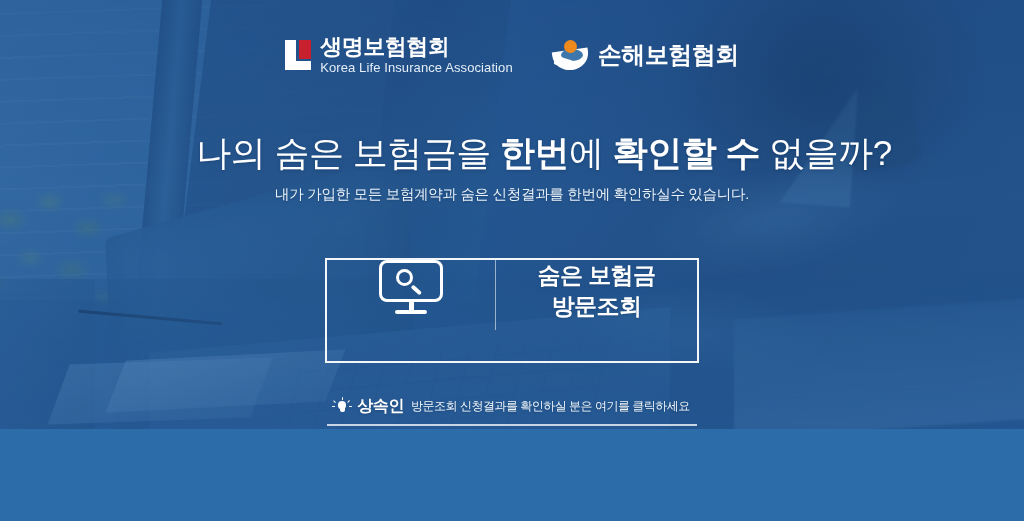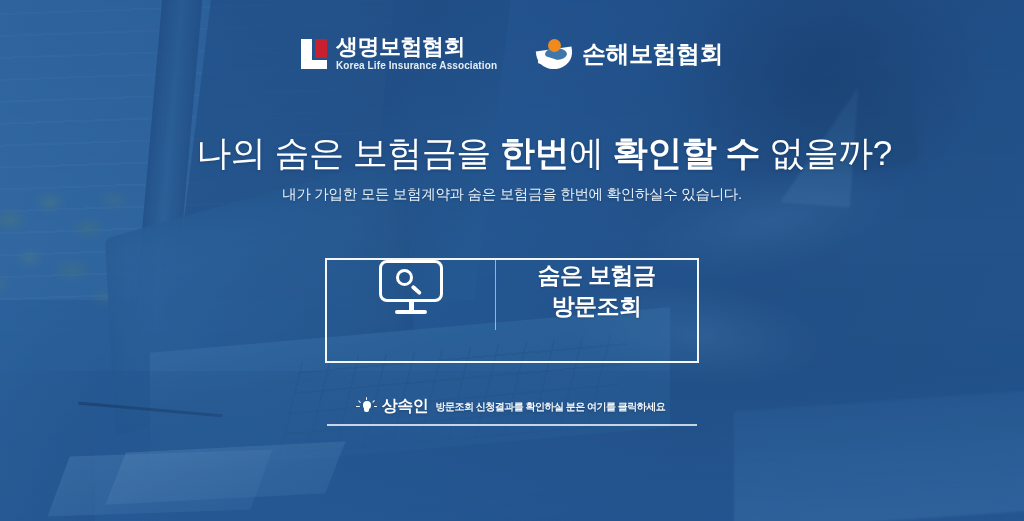--- a/index.html
+++ b/index.html
@@ -5,21 +5,21 @@
   * { margin:0; padding:0; box-sizing:border-box; }
   html,body { width:1024px; height:521px; overflow:hidden; }
   body {
     font-family:"Liberation Sans", sans-serif;
     background:#2c6ca8;
   }
 
   
   .stage {
     position:relative;
-    width:1024px; height:521px;
+    width:1024px; height:429px;
     overflow:hidden;
     background:#2d6ba6;
   }
 
   
   .bg { position:absolute; inset:0; overflow:hidden; }
 
   .bg-base {
     position:absolute; inset:0;
     background:
@@ -184,21 +184,21 @@
   }
   .klia-mark .redbar {
     position:absolute; left:14px; top:0; width:12px; height:19px;
     background:#c8202f;
   }
   .klia-text { display:flex; flex-direction:column; line-height:1; }
   .klia-ko {
     font-size:22px; font-weight:bold; color:#ffffff; letter-spacing:-.5px;
   }
   .klia-en {
-    font-size:10px; color:#e4eef7; letter-spacing:.1px; margin-top:3px;font-weight:bold;
+    font-size:13px; color:#e4eef7; letter-spacing:.1px; margin-top:3px;
   }
 
   .gia-mark { position:relative; width:36px; height:30px; }
   .gia-mark .dot {
     position:absolute; left:11px; top:0px; width:13px; height:13px;
     border-radius:50%; background:#f08a1c;
   }
   .gia-mark .swoosh {
     position:absolute; left:0px; top:10px; width:36px; height:20px;
     border-radius:0 0 20px 20px / 0 0 18px 18px;
@@ -308,21 +308,21 @@
   .bulb .r2 { left:0px; top:1.2px; width:1.4px; height:3.2px; transform:rotate(-45deg); }
   .bulb .r3 { left:14.2px; top:1.2px; width:1.4px; height:3.2px; transform:rotate(45deg); }
   .bulb .r4 { left:-2.2px; top:7px; width:3.2px; height:1.4px; }
   .bulb .r5 { left:15px; top:7px; width:3.2px; height:1.4px; }
 
   .link-strong {
     font-size:16px; font-weight:bold; color:#ffffff; letter-spacing:-.4px;
     text-shadow:0 1px 2px rgba(12,42,76,.35);
   }
   .link-rest {
-    font-size:10px; font-weight:bold; color:#f2f7fc; letter-spacing:-.5px;
+    font-size:12px; font-weight:normal; color:#f2f7fc; letter-spacing:-.5px;
     text-shadow:0 1px 2px rgba(12,42,76,.35);
   }
 </style>
 </head>
 <body>
 
 <div class="stage">
 
   <div class="bg">
     <div class="bg-base"></div>
@@ -374,21 +374,21 @@
         </span>
         <span class="gia-text">손해보험협회</span>
       </div>
 
     </div>
 
     <div class="headline">
       <span>나의 숨은 보험금을 </span><b>한번</b><span>에 </span><b>확인할 수</b><span> 없을까?</span>
     </div>
 
-    <div class="subtitle">내가 가입한 모든 보험계약과 숨은 보험금을 한번에 확인하실수 있습니다.</div>
+    <div class="subtitle">내가 가입한 모든 보험계약과 숨은 신청결과를 한번에 확인하실수 있습니다.</div>
 
     <div class="cta">
       <div class="cta-icon-wrap">
         <span class="monitor">
           <span class="frame"></span>
           <span class="glass"></span>
           <span class="handle"></span>
           <span class="neck"></span>
           <span class="foot"></span>
         </span>

